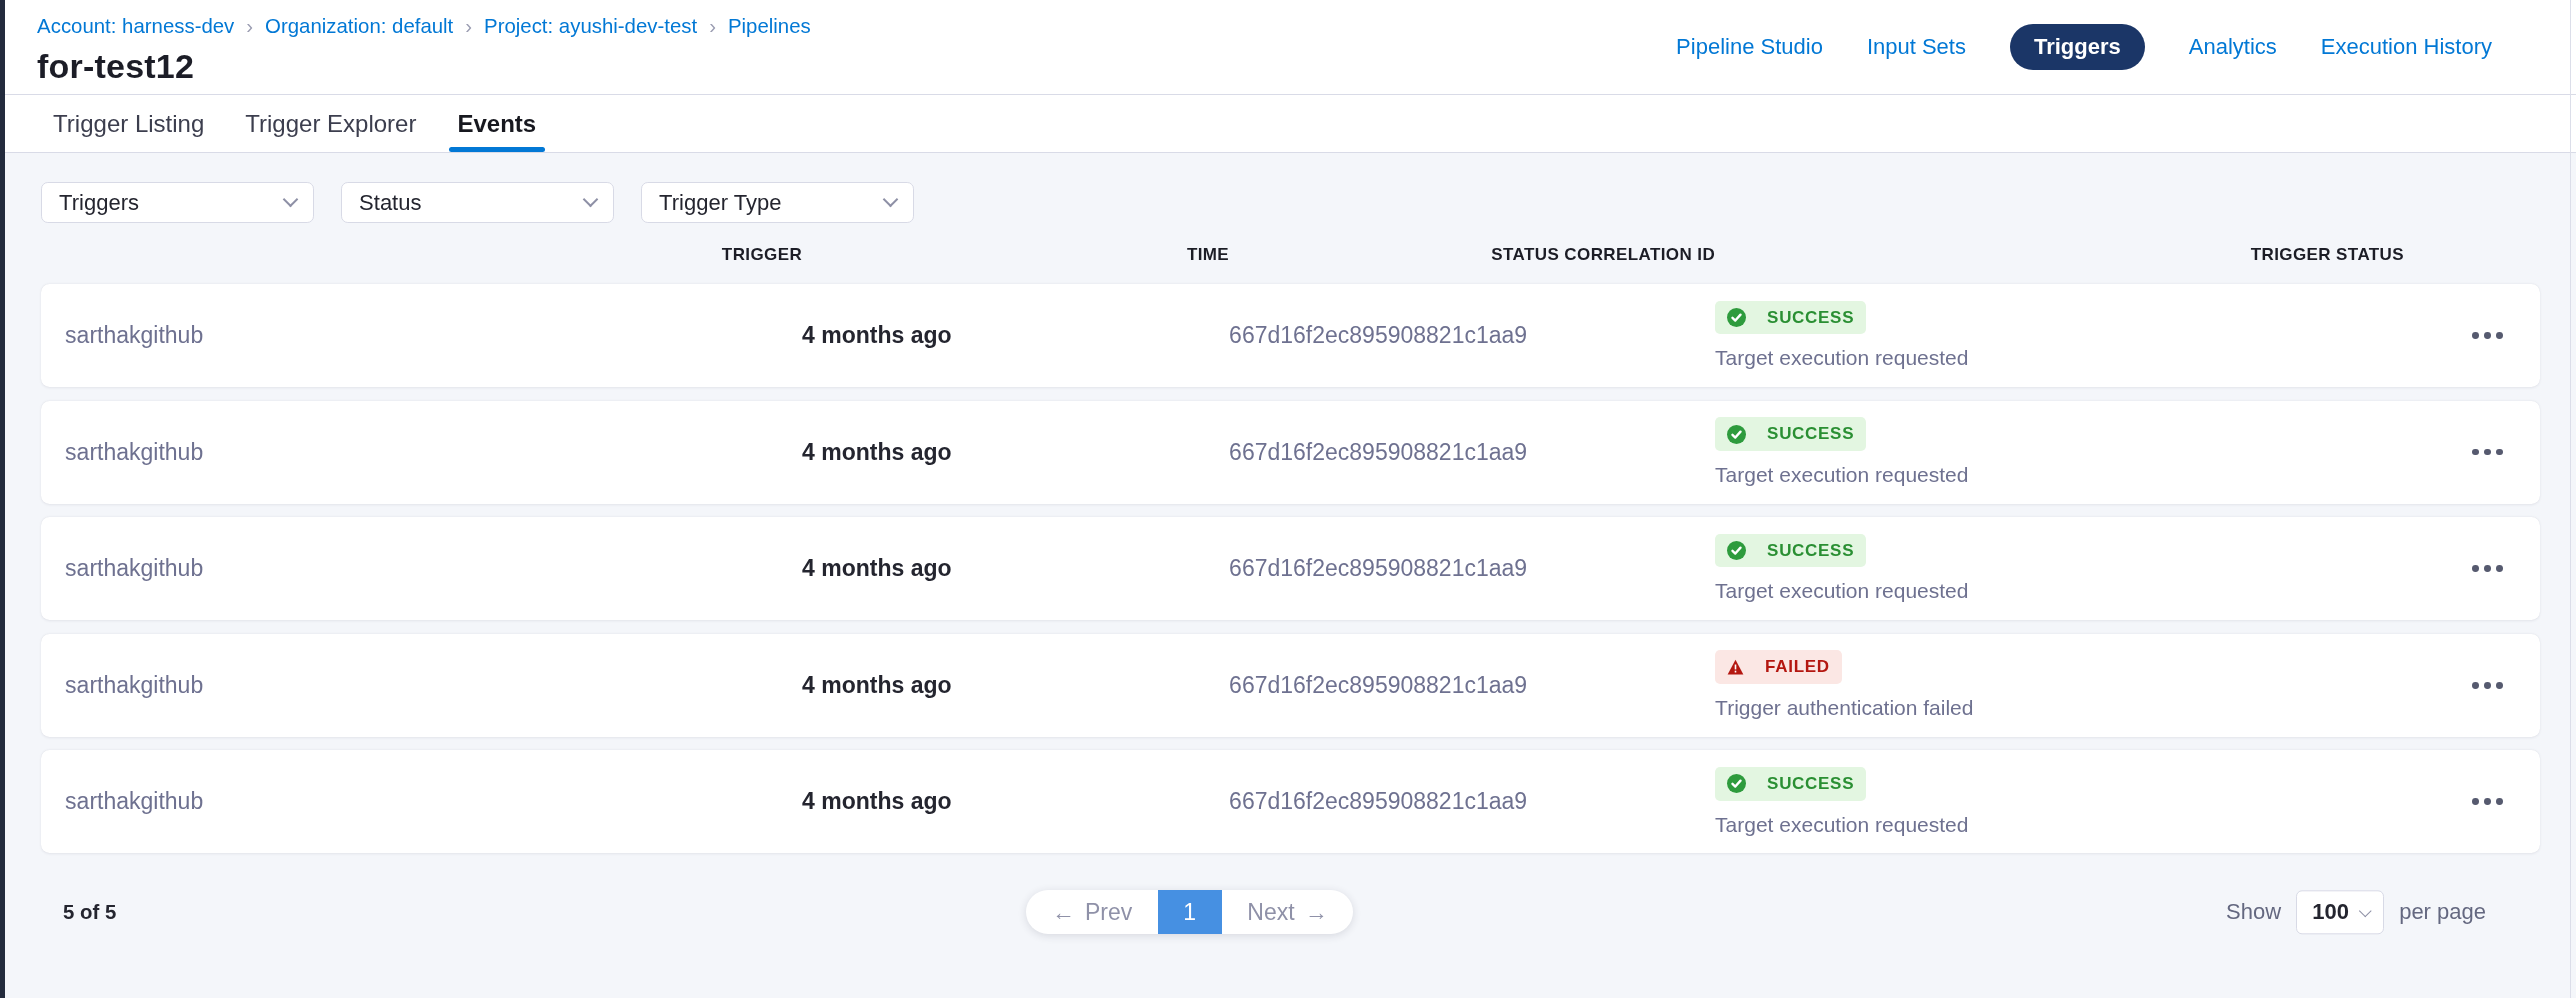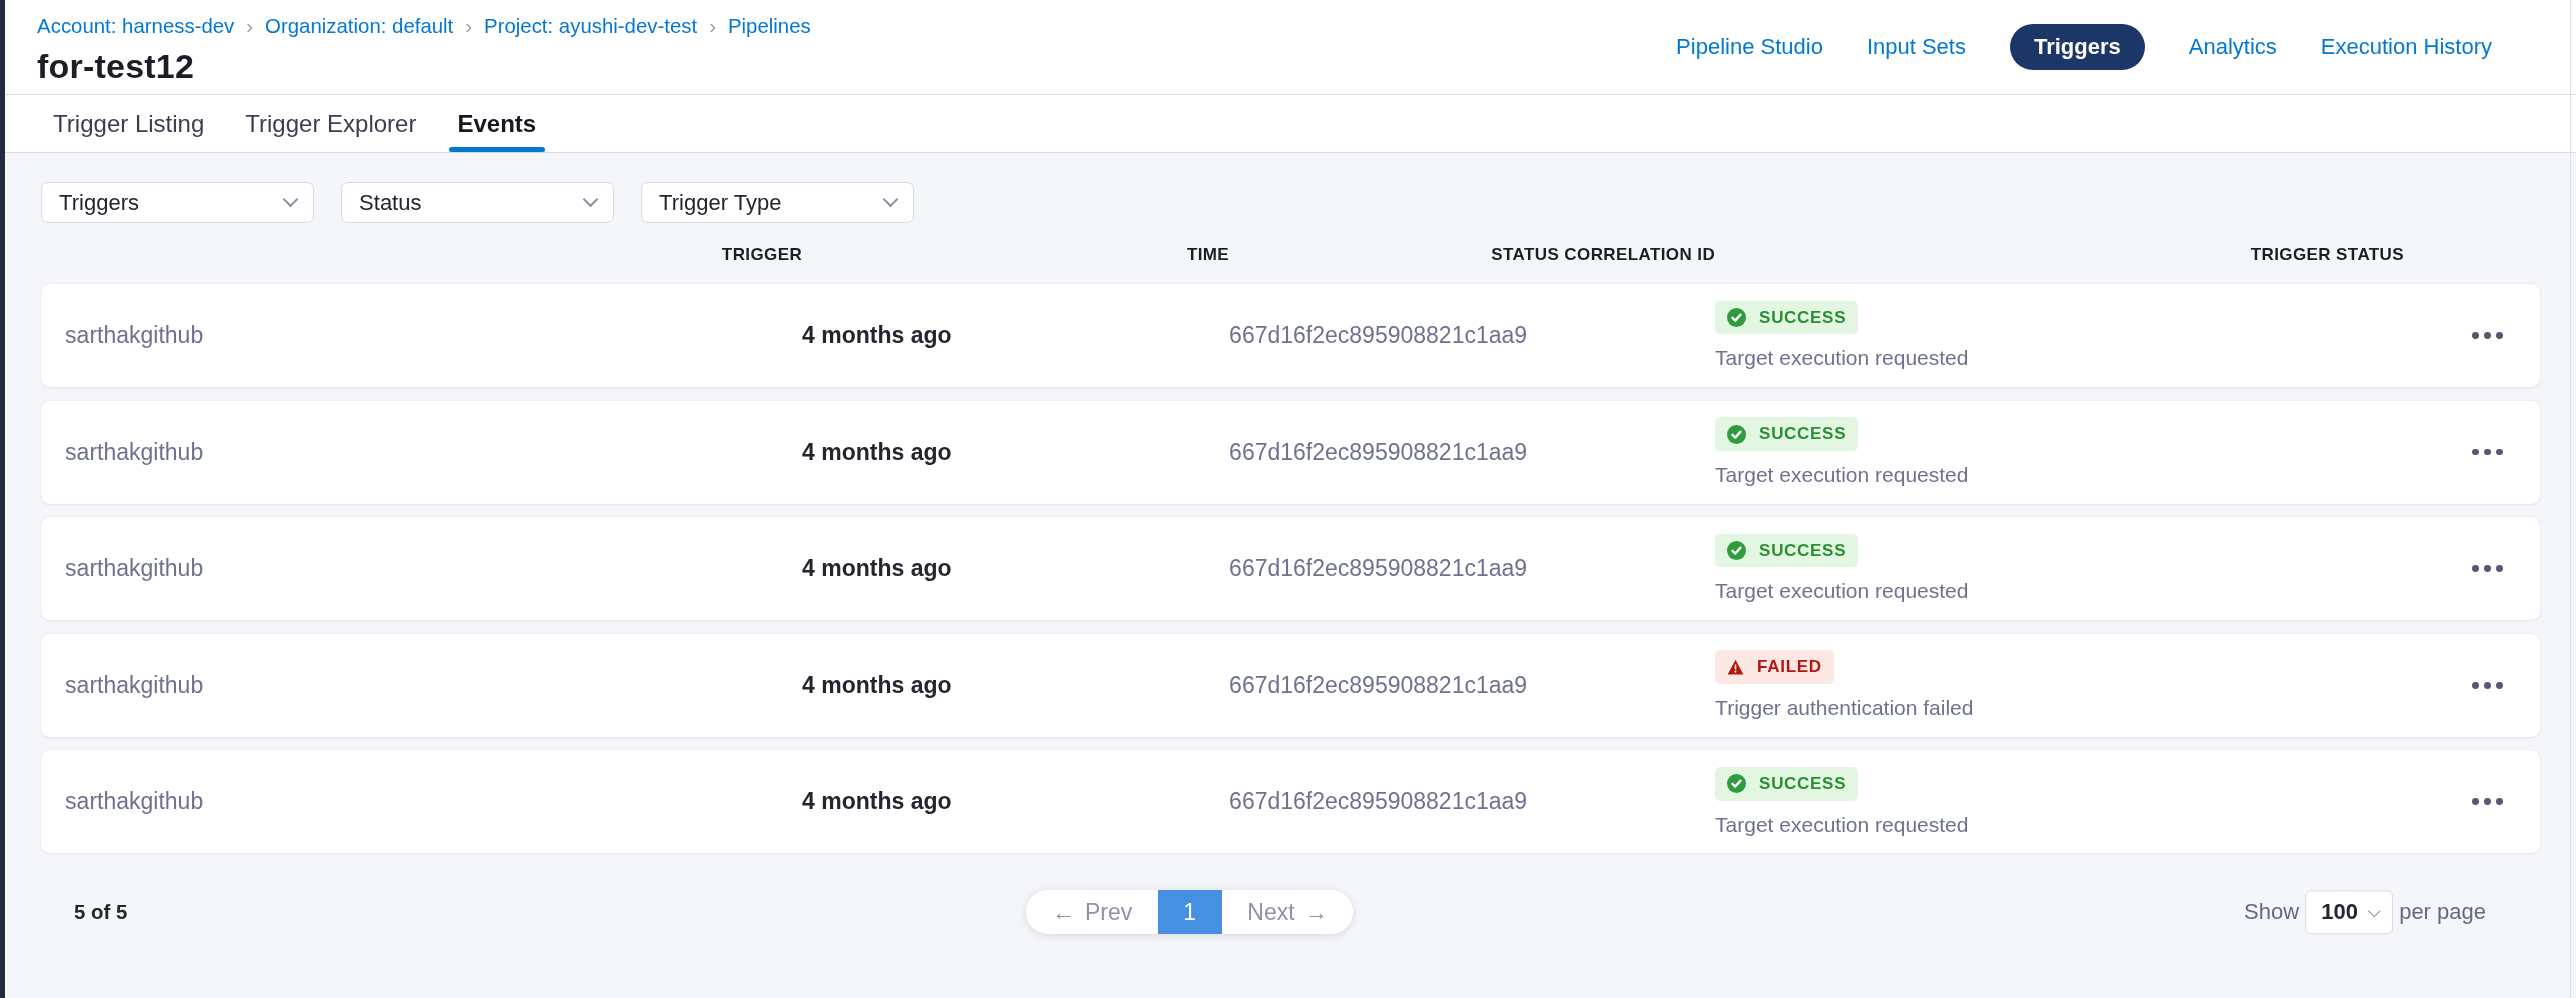--- a/index.html
+++ b/index.html
@@ -91,59 +91,59 @@
   .rows { margin:19px 36px 0 36px; }
   .row-card {
     background:#fff; border-radius:8.5px; height:103px;
     margin-bottom:13.6px; padding-left:24px;
     box-shadow:0 0.9px 2.6px rgba(40,41,61,0.08), 0 0 0.9px rgba(40,41,61,0.08);
   }
   .cell-trigger, .cell-id { font-size:23px; color:#6e7190; }
   .cell-time { font-size:23px; font-weight:600; color:#24252f; }
   .cell-status { display:flex; flex-direction:column; align-items:flex-start; }
   .badge {
-    display:inline-flex; align-items:center; gap:13px;
+    display:inline-flex; align-items:center; gap:21px;
     padding:6.8px 12px; border-radius:5.1px;
     font-size:17px; font-weight:700; letter-spacing:0.7px;
   }
   .badge.success { background:var(--success-bg, #e3f6e1); color:var(--success-fg, #2a8f33); }
   .badge.failed  { background:var(--failed-bg, #fbe7e4);  color:var(--failed-fg, #b41710); }
   .badge .icon { display:inline-flex; }
   .status-message { font-size:21px; color:#6e7190; margin-top:12px; }
 
   .row-menu {
     justify-self:end; padding-right:37px;
     display:flex; gap:5.1px; cursor:pointer; align-items:center;
   }
   .row-menu .dot { width:6.8px; height:6.8px; border-radius:50%; background:#565a6f; }
 
   
   .pagination { position:relative; height:44px; margin-top:37px; }
   .page-summary {
-    position:absolute; left:69px; top:50%; transform:translateY(-50%);
+    position:absolute; left:58px; top:50%; transform:translateY(-50%);
     font-size:20.4px; font-weight:700; color:#24252f;
   }
   .pager {
     position:absolute; left:1021px; top:0; height:44px;
     background:#fff; border-radius:851px; overflow:hidden;
     display:flex; align-items:stretch;
     box-shadow:0 1.7px 8.5px rgba(40,41,61,0.14);
   }
   .pager-btn {
     display:flex; align-items:center; gap:10.2px;
     font-size:23px; color:#8f91a8; padding:0 25.6px; cursor:pointer; white-space:nowrap;
   }
   .pager-page {
     width:64px; display:flex; align-items:center; justify-content:center;
     background:var(--page-active-bg, #4690e2); color:#fff;
     font-size:23px; font-weight:500; cursor:pointer;
   }
   .page-size-group {
     position:absolute; right:90px; top:50%; transform:translateY(-50%);
-    display:flex; align-items:center; gap:6px;
+    display:flex; align-items:center; gap:15px;
   }
   .page-size-label { font-size:22px; color:#646880; }
   .page-size-select {
     display:flex; align-items:center; gap:12px;
     border:1.3px solid #d8dae6; border-radius:6px; background:#fff;
     padding:7.7px 13.6px 7.7px 15.3px; cursor:pointer;
   }
   .page-size-value { font-size:22px; font-weight:600; color:#24252f; }
   .chevron.small { width:8.5px; height:8.5px; border-width:1.7px; margin-top:-3.4px; }
 </style>

